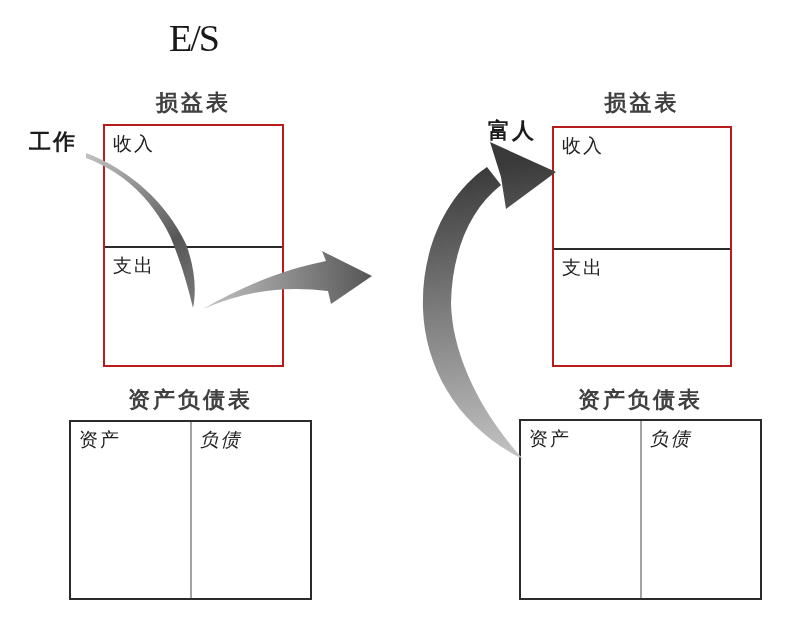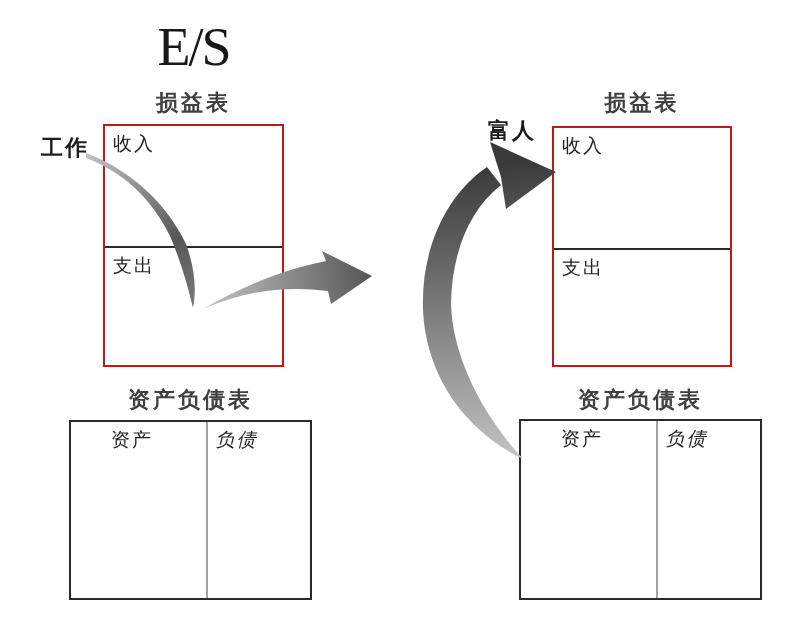--- a/index.html
+++ b/index.html
@@ -3,21 +3,21 @@
 <meta charset="utf-8">
 <style>
   * { margin:0; padding:0; box-sizing:border-box; }
   html,body { background:#ffffff; }
   .stage {
     position:relative; width:803px; height:629px; background:#ffffff;
     font-family:"Liberation Sans", sans-serif; color:#1c1c1c; overflow:hidden;
   }
   .panel-title {
     position:absolute; top:18px; line-height:1.1; text-align:center;
-    font-family:"Liberation Serif", serif; font-size:54px; letter-spacing:-2px;
+    font-family:"Liberation Serif", serif; font-size:38px; letter-spacing:-2px;
     color:#181818;
   }
   .panel-title.left  { left:103px; width:181px; }
   .panel-title.right { left:552px; width:180px; }
   .sheet-label {
     position:absolute; font-weight:700; font-size:22px; letter-spacing:3px;
     text-align:center; color:#404040; white-space:nowrap;
   }
   .is-label.left  { left:103px; width:181px; top:88px; }
   .is-label.right { left:552px; width:180px; top:88px; }
@@ -30,31 +30,31 @@
   .is-box.left  { left:103px; top:124px; width:181px; height:243px; }
   .is-box.right { left:552px; top:126px; width:180px; height:241px; }
   .is-row { position:relative; }
   .is-row.income  { height:120px; }
   .is-row.expense { flex:1; border-top:2px solid #2b2b2b; }
   .cell-label {
     position:absolute; left:8px; top:5px; font-size:19px; font-weight:400;
     letter-spacing:2px; color:#222222; white-space:nowrap;
   }
   .bs-box {
-    position:absolute; border:2px solid #2b2b2b; background:#ffffff; display:flex;padding-left:32px;
+    position:absolute; border:2px solid #2b2b2b; background:#ffffff; display:flex;
   }
   .bs-box.left  { left:69px;  top:420px; width:243px; height:180px; }
   .bs-box.right { left:519px; top:419px; width:243px; height:181px; }
   .bs-col { flex:1; position:relative; }
   .bs-col.liability { border-left:2px solid #a3a3a3;font-style:italic; }
   .annotation {
     position:absolute; font-weight:700; font-size:22px; letter-spacing:2px;
     color:#1c1c1c; white-space:nowrap;
   }
-  .annotation.work { left:29px;  top:133px;margin-left:12px; }
+  .annotation.work { left:29px;  top:127px; }
   .annotation.rich { left:480px; top:116px;margin-left:8px; }
   .arrow-layer {
     position:absolute; left:0; top:0; width:803px; height:629px;
     pointer-events:none;
   }
 </style>
 </head>
 <body>
 
 <div class="stage">

